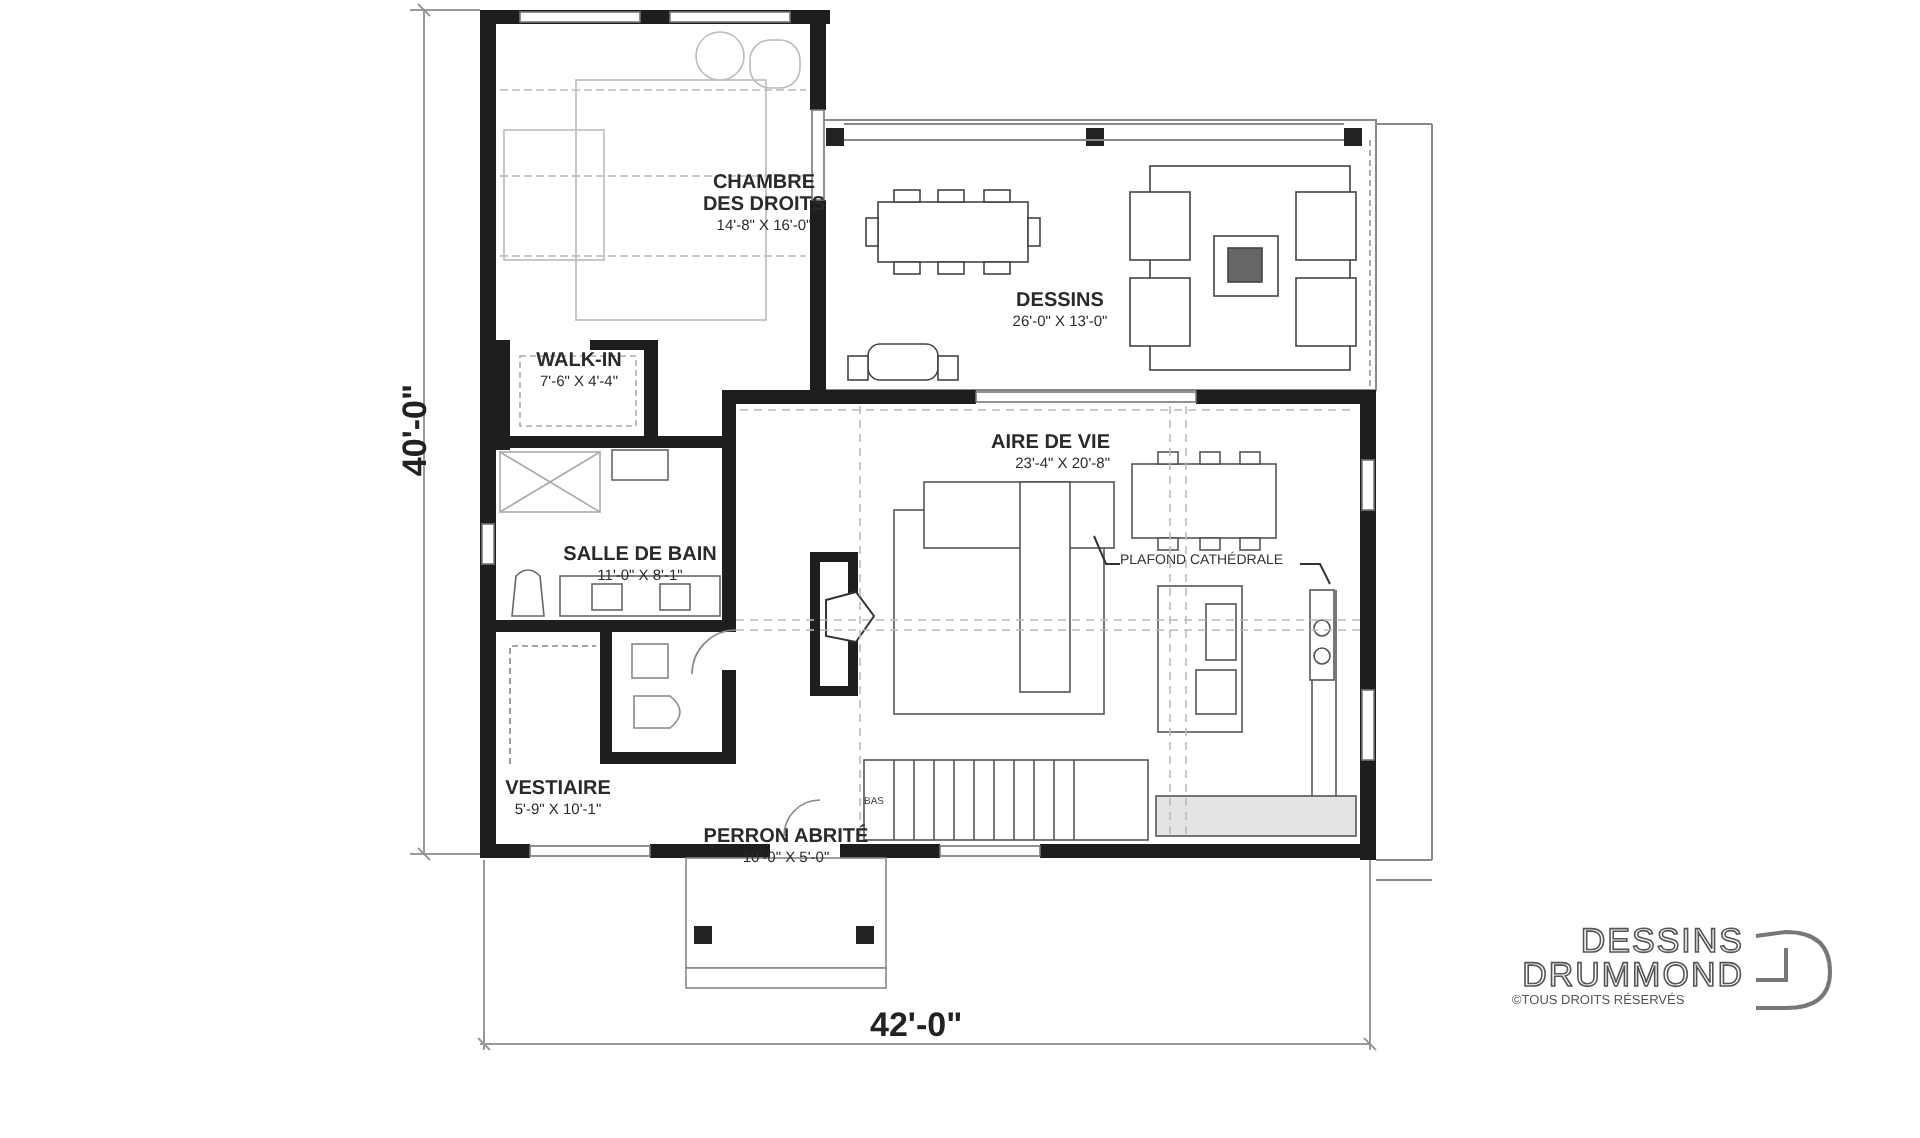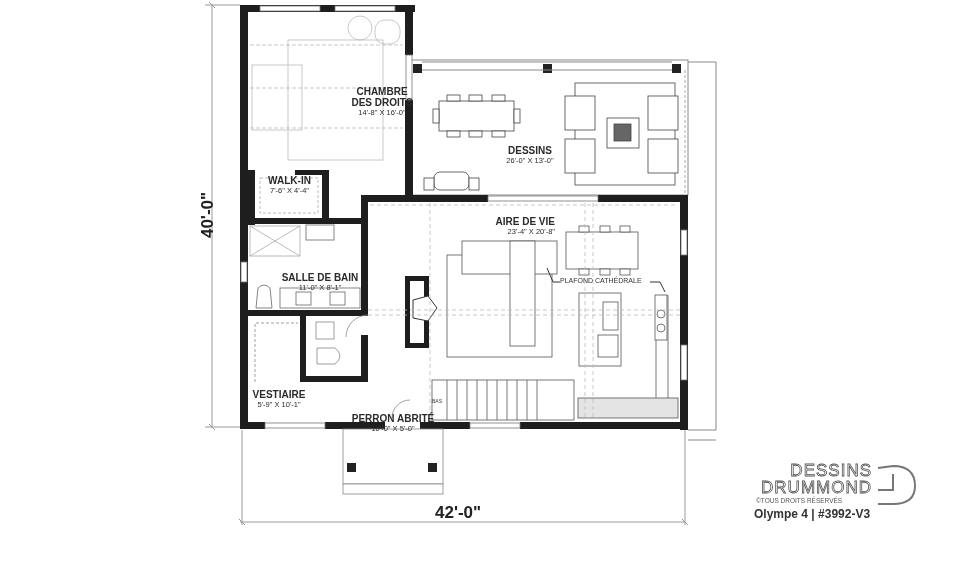--- a/index.html
+++ b/index.html
@@ -242,14 +242,13 @@
   <span class="dim">10'-0" X 5'-0"</span>
 </div>
 
 <div class="note" style="left:560px;top:277px;">PLAFOND CATHÉDRALE</div>
 <div class="note" style="left:432px;top:398px;font-size:5px;">BAS</div>
 
 <div class="logo">
   <span class="l1">DESSINS</span>
   <span class="l2">DRUMMOND</span>
   <span class="l3">©TOUS DROITS RÉSERVÉS</span>
-  <span class="l4">Olympe 4 | #3992-V3</span>
 </div>
 
 </body></html>

